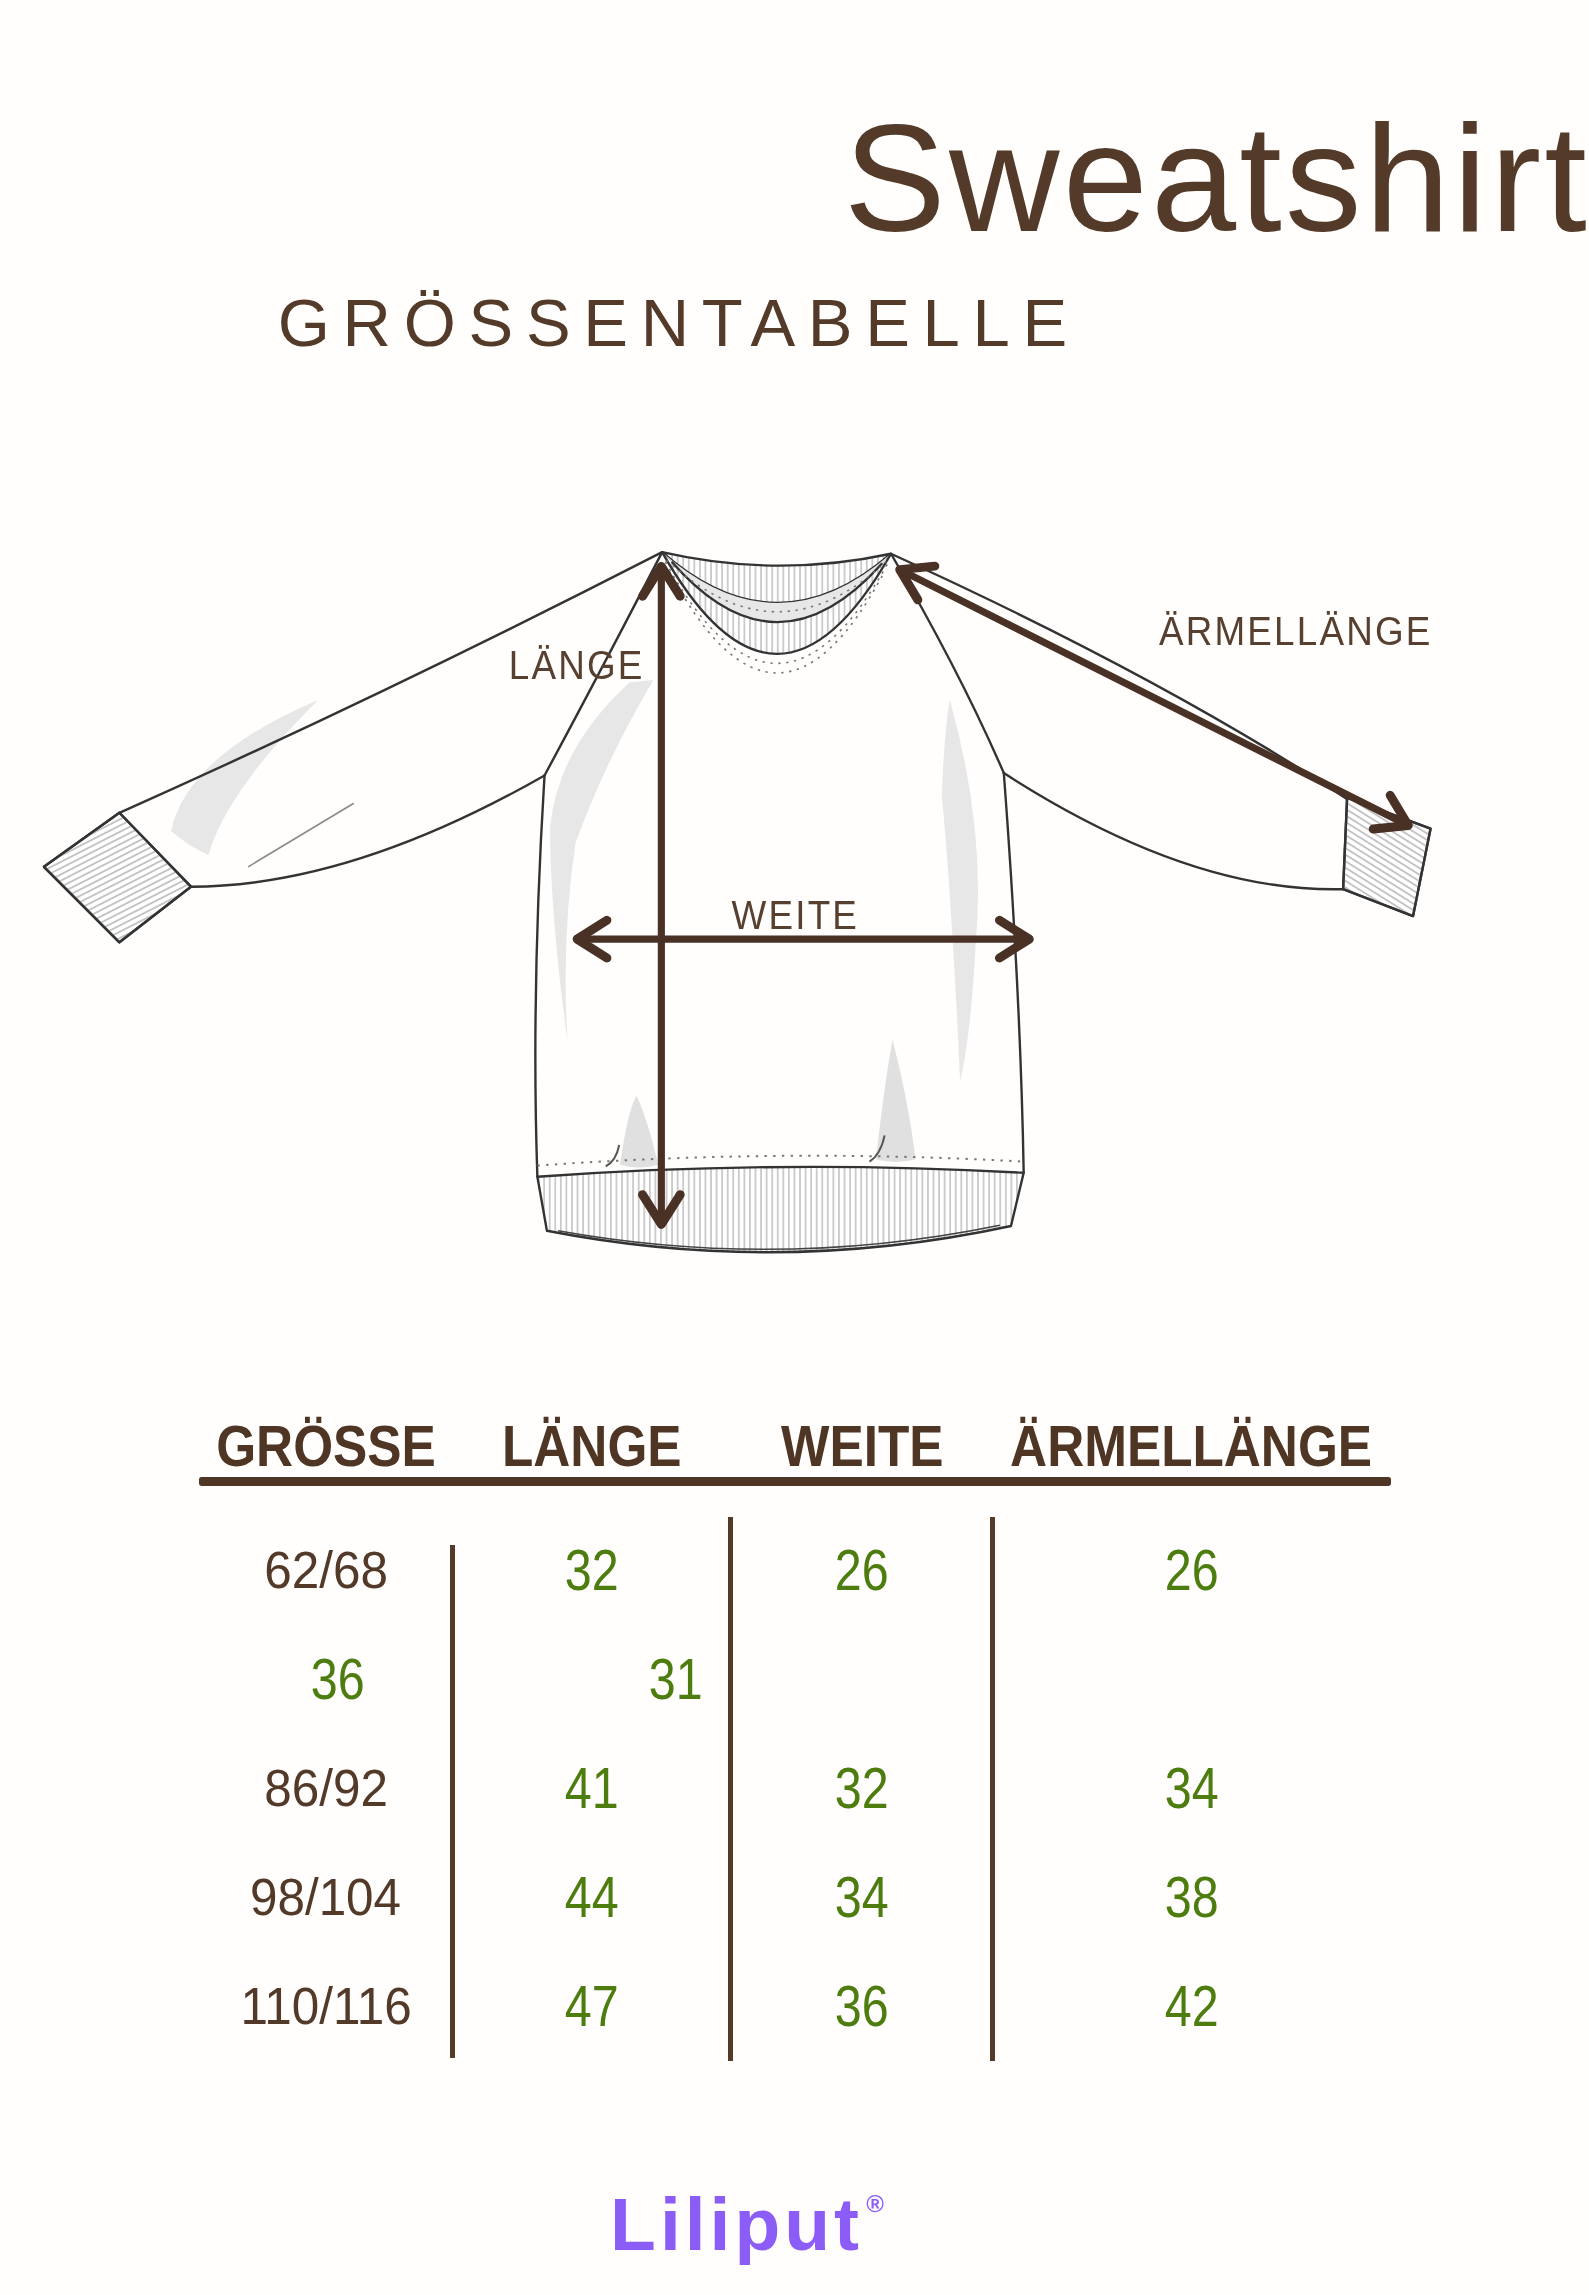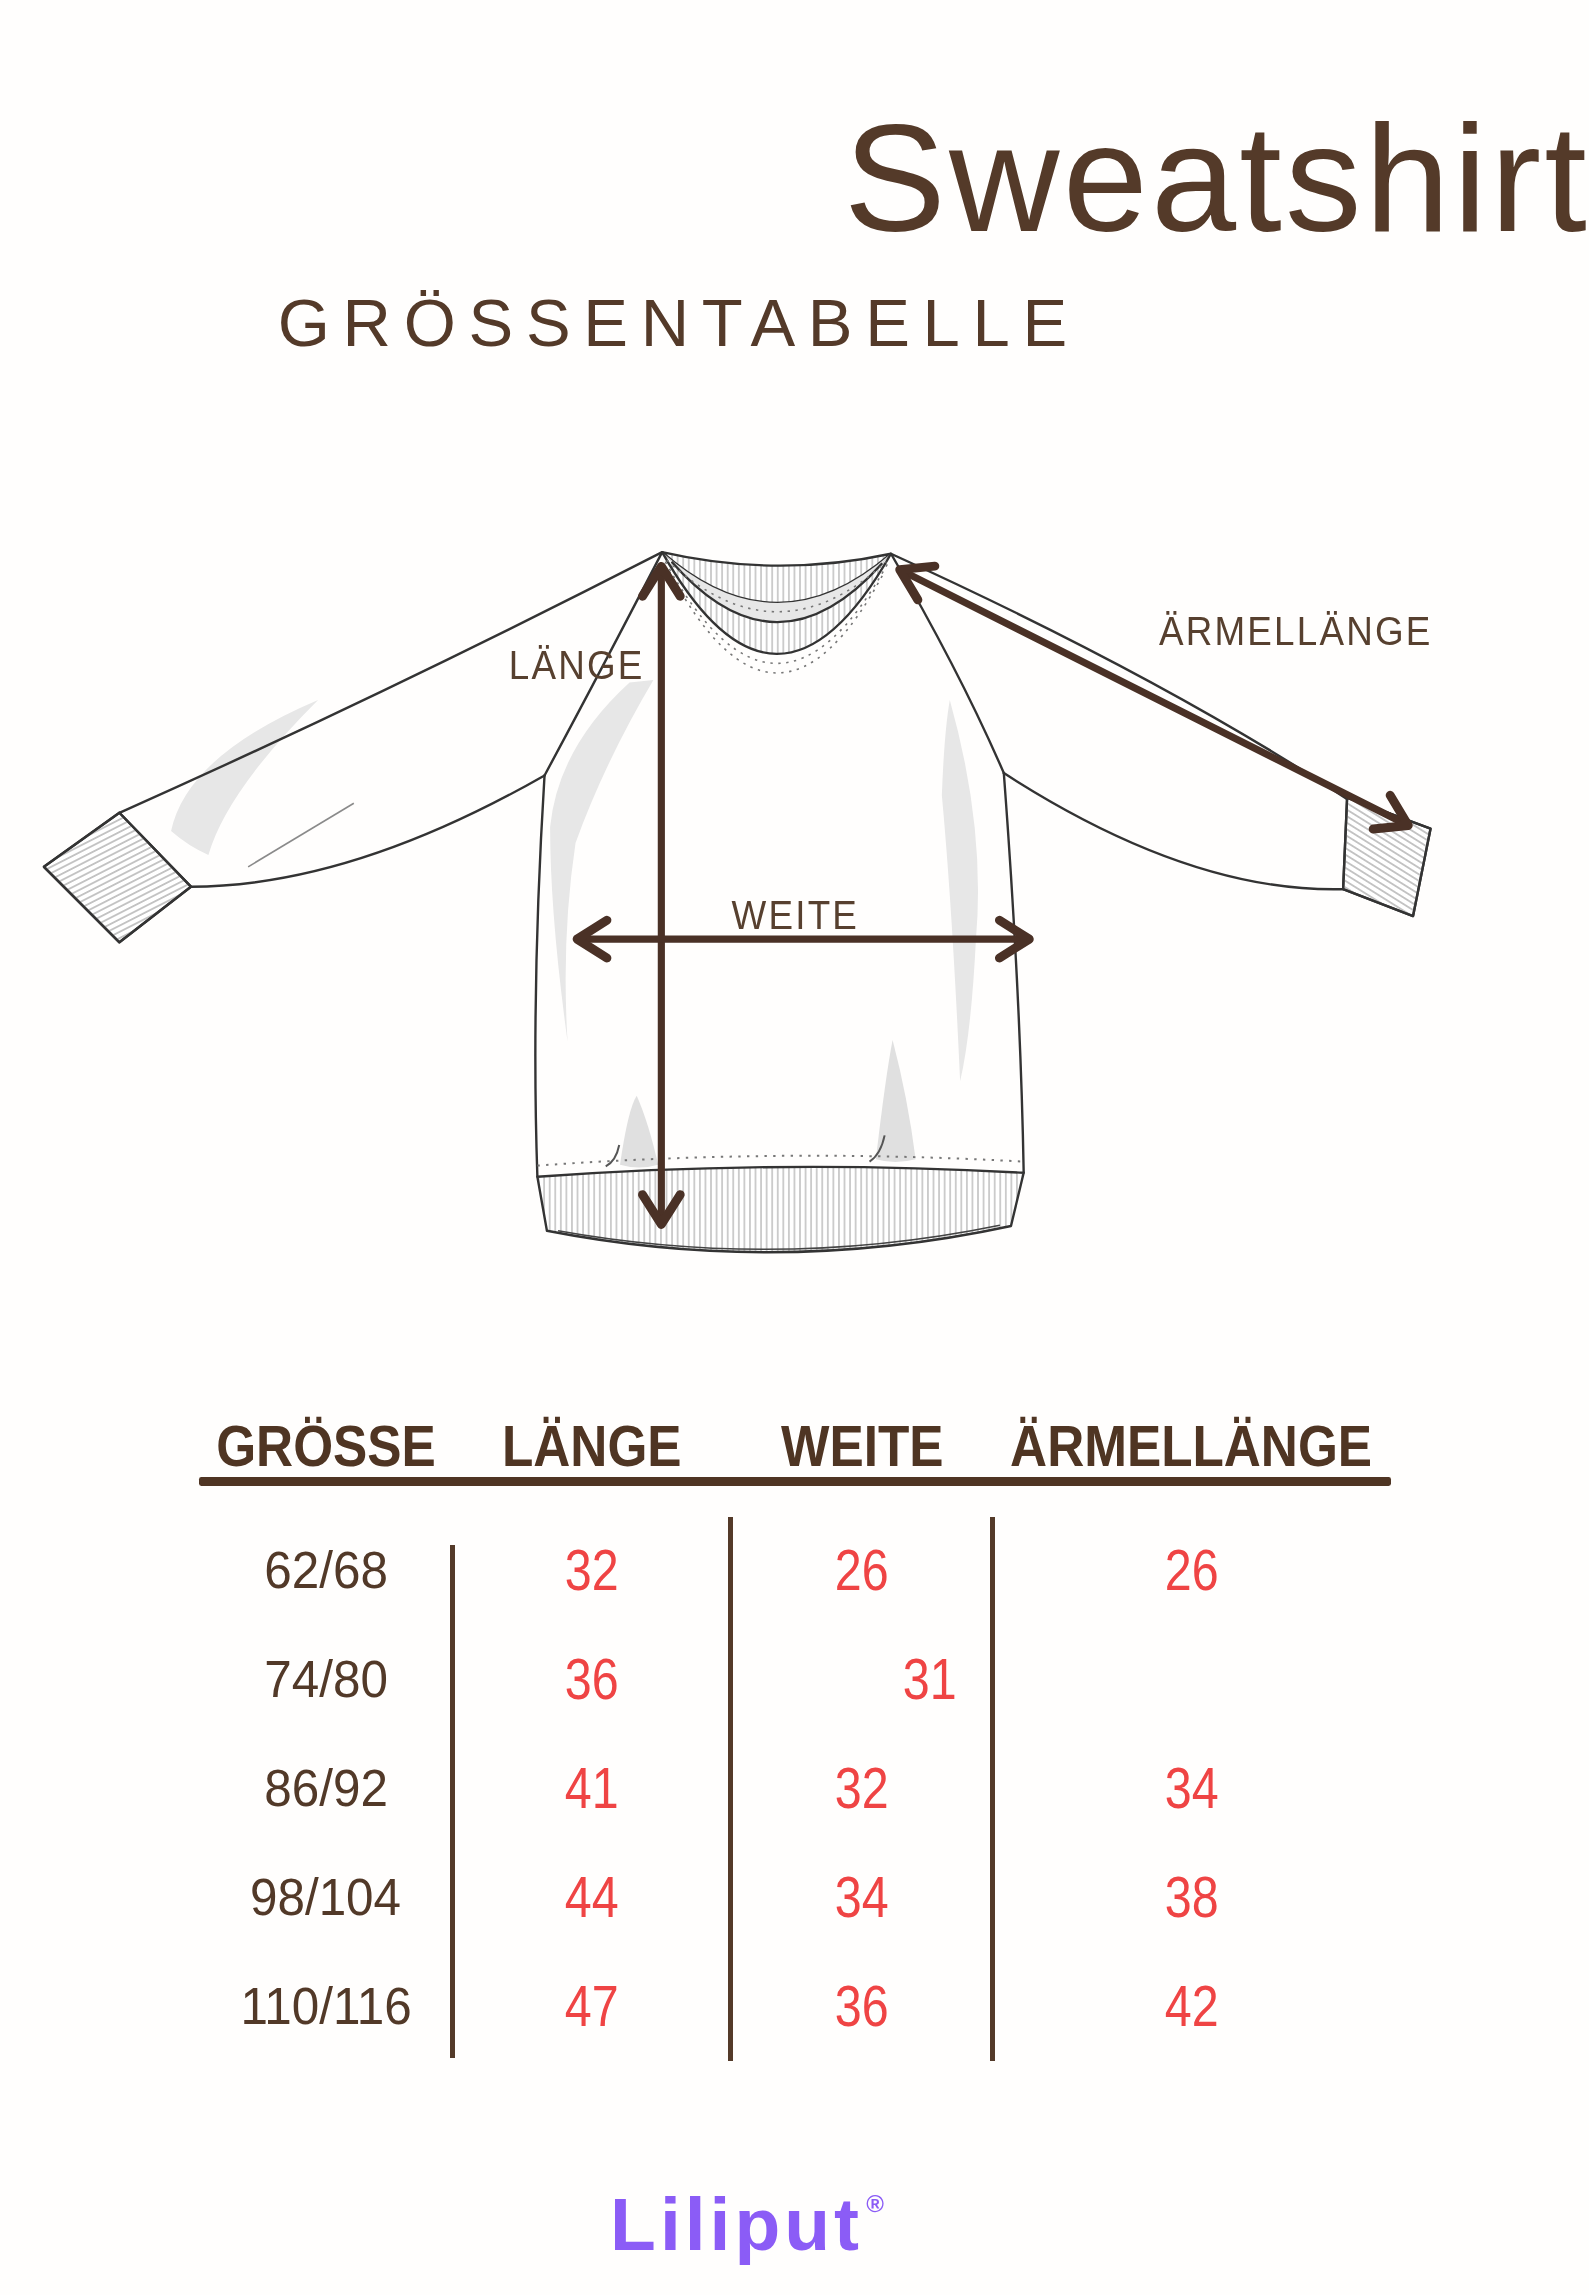--- a/index.html
+++ b/index.html
@@ -41,21 +41,21 @@
   .rule {
     position:absolute; left:199px; top:1477px; width:1192px; height:8.7px;
     background:#4f3523; border-radius:2.4px;
   }
   .tbody { position:absolute; left:0; top:0; }
   .trow { height:109px; }
   .row1 { top:1515px; } .row2 { top:1624px; } .row3 { top:1733px; }
   .row4 { top:1842px; } .row5 { top:1951px; }
   .size-cell { font-size:52px; font-weight:400; color:#523928; }
   .size-cell > span { display:inline-block; transform:scaleX(.95); transform-origin:center; }
-  .num-cell { font-size:57px; font-weight:400; color:#ef4444; }
+  .num-cell { font-size:57px; font-weight:400; color:#4d7c0f; }
   .num-cell > span { display:inline-block; transform:scaleX(.85); transform-origin:center; }
   .divider { position:absolute; width:4.8px; background:#543a29; }
   .div1 { left:450px;  top:1545px; height:513px; }
   .div2 { left:728px;  top:1517px; height:544px; }
   .div3 { left:990px; top:1517px; height:544px; }
   
   .logo {
     position:absolute; left:0; top:2160px; width:1494px; text-align:center;
     font-size:75px; font-weight:700; letter-spacing:4px; color:#8b5cf6;
     line-height:87px;
@@ -182,23 +182,20 @@
           <span>32</span>
         </div>
       <div class="cell c3 num-cell">
           <span>26</span>
         </div>
       <div class="cell c4 num-cell">
           <span>26</span>
         </div>
     </div>
     <div class="trow row2">
-      <div class="cell c1 size-cell">
-          <span>74/80</span>
-        </div>
       <div class="cell c2 num-cell">
           <span>36</span>
         </div>
       <div class="cell c4 num-cell">
           <span>31</span>
         </div>
     </div>
     <div class="trow row3">
       <div class="cell c1 size-cell">
           <span>86/92</span>

